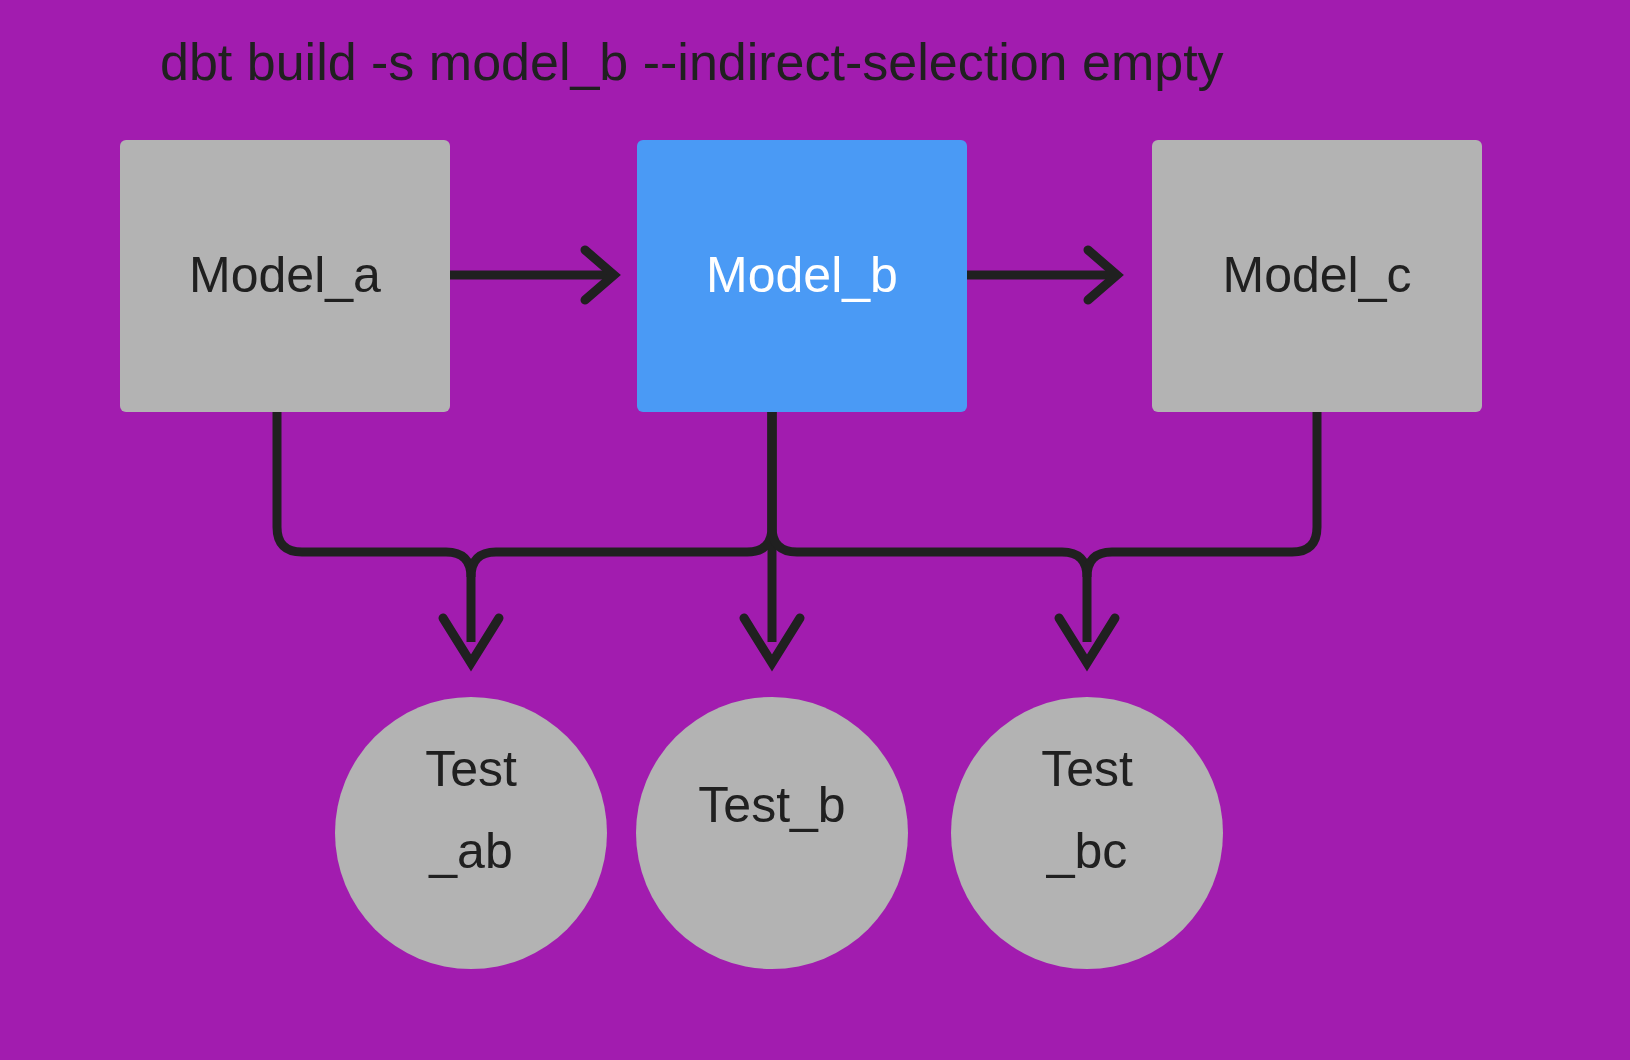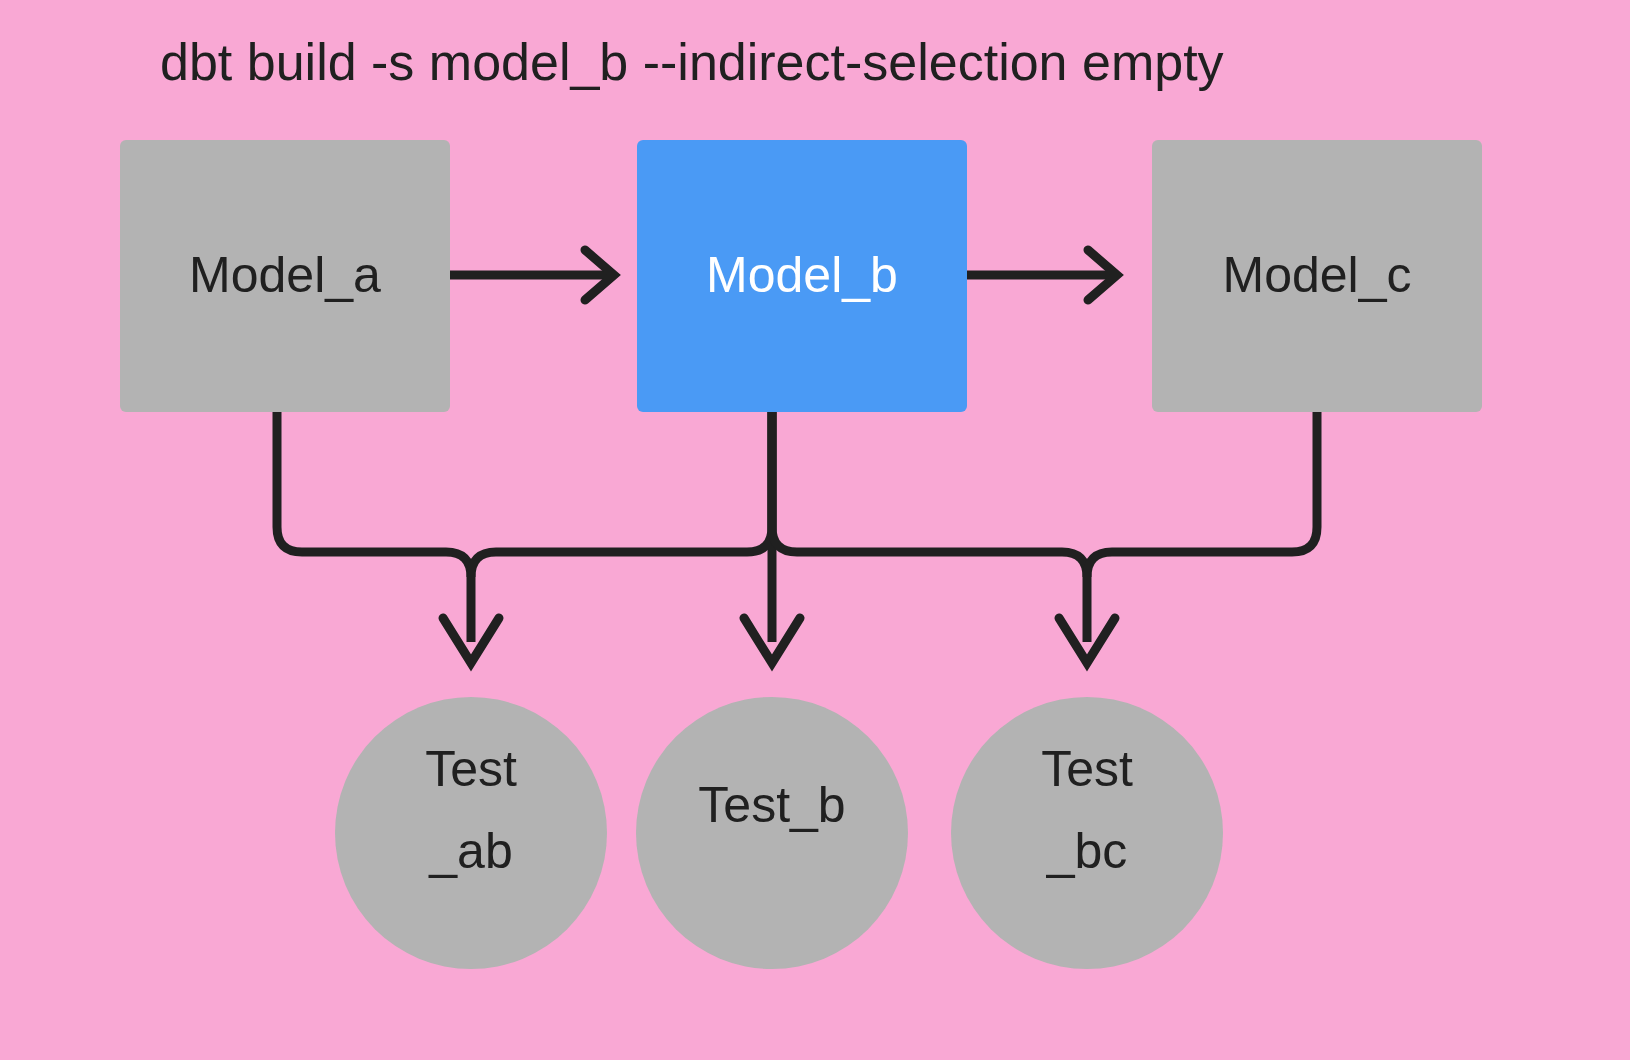--- a/index.html
+++ b/index.html
@@ -10,21 +10,21 @@
   body {
     width: 1630px;
     height: 1060px;
     font-family: "Liberation Sans", sans-serif;
     overflow: hidden;
   }
   #stage {
     position: relative;
     width: 1630px;
     height: 1060px;
-    background: #f9a8d4;
+    background: #a21caf;
   }
   #diagram {
     position: absolute;
     left: 0;
     top: 0;
     width: 1630px;
     height: 1060px;
     display: block;
   }
   .title-text {

